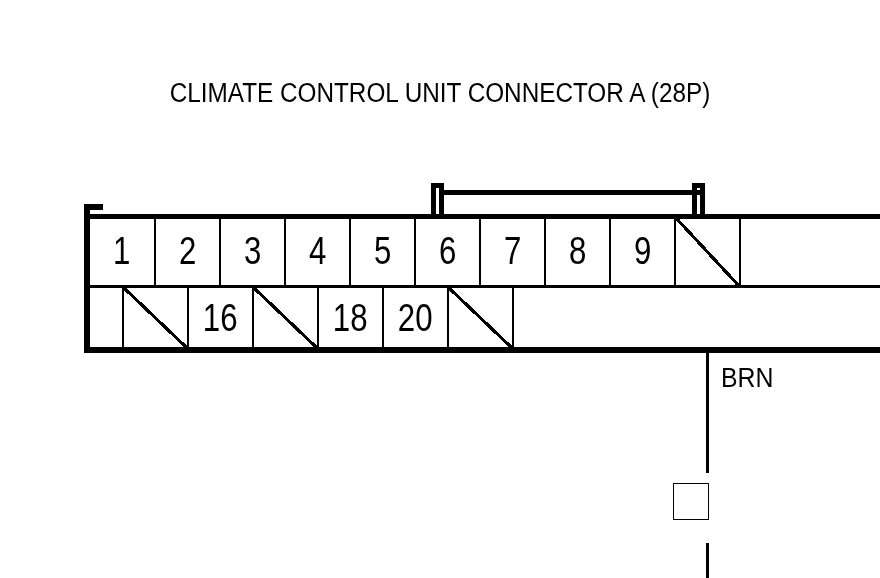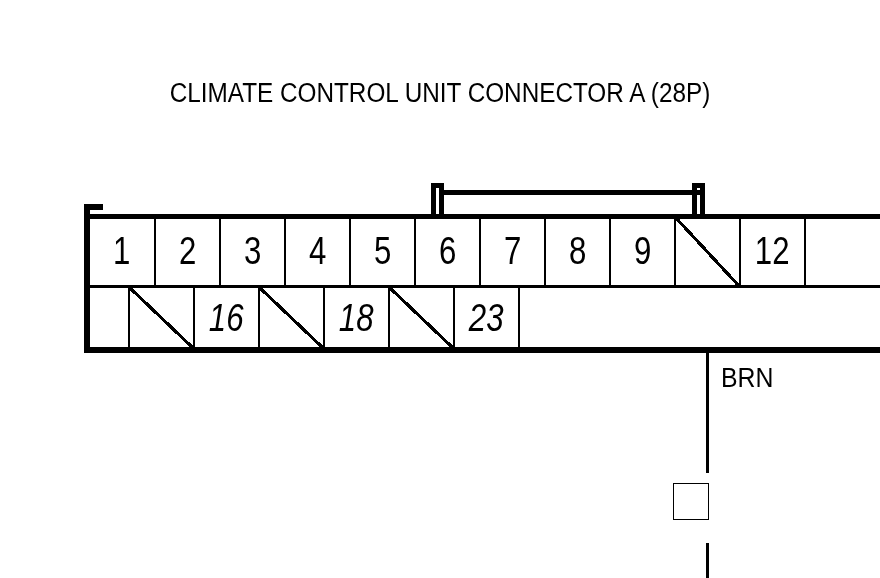--- a/index.html
+++ b/index.html
@@ -110,21 +110,21 @@
     height: 5px;
     background: #000;
   }
 
   
   .pin-row {
     position: absolute;
     display: flex;
   }
   .pin-row.top    { left: 5px;  top: 40px;  height: 68px; }
-  .pin-row.bottom { left: 13px;  top: 110px; height: 60px; font-style: italic; }
+  .pin-row.bottom { left: 7px;  top: 110px; height: 60px; }
 
   .pin-cell {
     position: relative;
     box-sizing: border-box;
     width: 67px;
     height: 100%;
     border-left: 2px solid #000;
     border-right: 2px solid #000;
     margin-right: -2px;
     display: flex;
@@ -245,41 +245,38 @@
         <div class="pin-cell">
           <span class="pin-num">7</span>
         </div>
         <div class="pin-cell">
           <span class="pin-num">8</span>
         </div>
         <div class="pin-cell">
           <span class="pin-num">9</span>
         </div>
         <div class="pin-cell slashed"></div>
-        <div class="pin-cell">
-          <span class="pin-num">12</span>
-        </div>
       </div>
 
     <div class="row-divider"></div>
 
     <div class="pin-row bottom" id="row-bottom">
         <div class="pin-cell half first"></div>
         <div class="pin-cell slashed"></div>
         <div class="pin-cell">
           <span class="pin-num">16</span>
         </div>
         <div class="pin-cell slashed"></div>
         <div class="pin-cell">
           <span class="pin-num">18</span>
         </div>
-        <div class="pin-cell slashed"></div>
-        <div class="pin-cell">
-          <span class="pin-num">23</span>
-        </div>
+        <div class="pin-cell">
+          <span class="pin-num">20</span>
+        </div>
+        <div class="pin-cell slashed"></div>
       </div>
   </div>
 
   <div class="wire-line" id="wire-upper"></div>
   <div class="wire-label">BRN</div>
   <div class="terminal-box"></div>
   <div class="wire-line" id="wire-lower"></div>
 
 </div>
 

